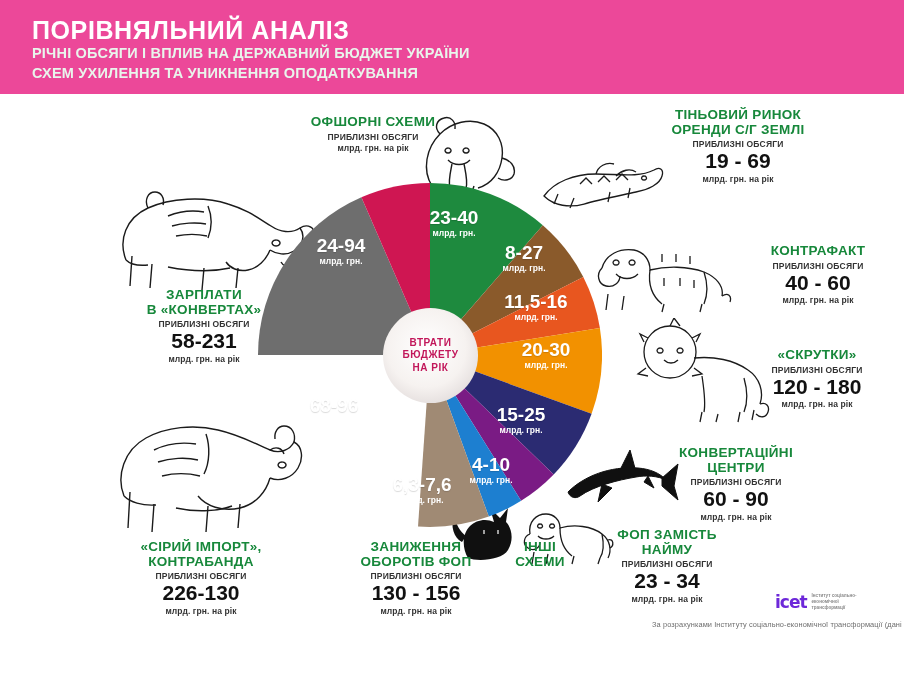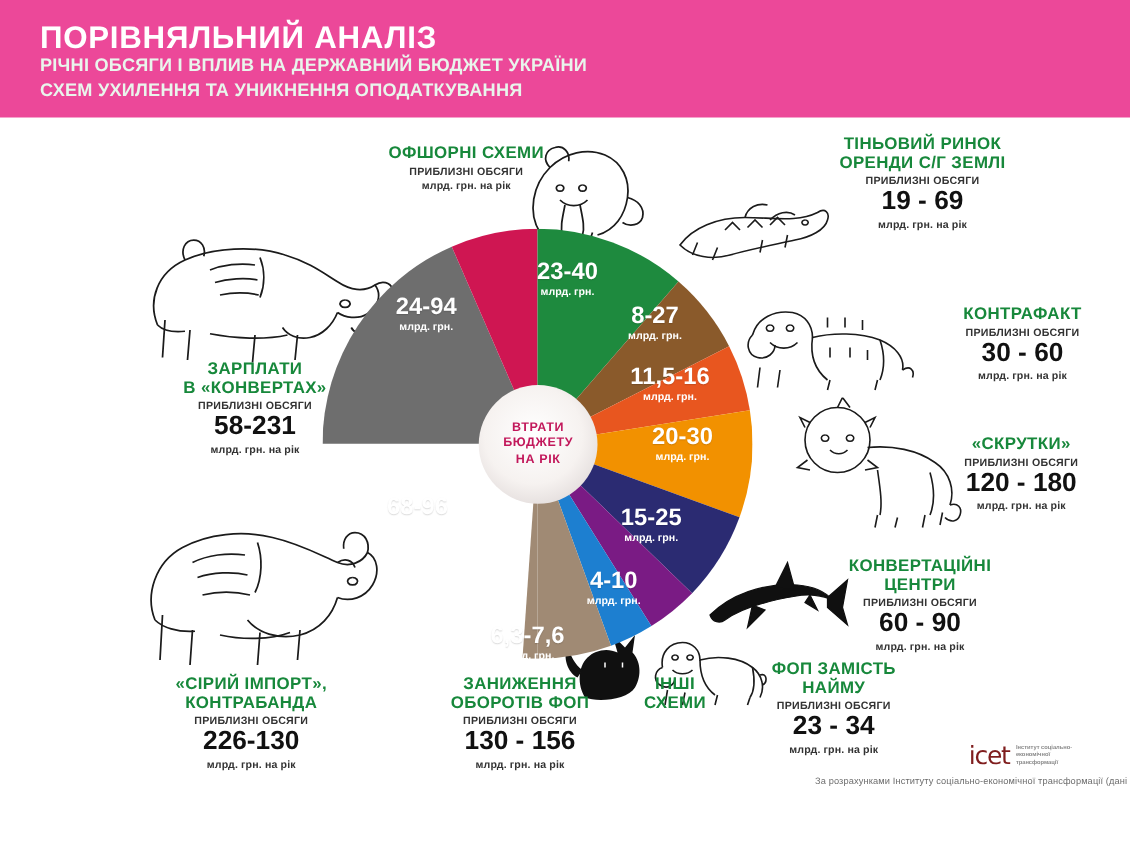--- a/index.html
+++ b/index.html
@@ -72,21 +72,21 @@
   .slab .v{font-weight:bold;font-size:19px;text-shadow:0 1px 1px rgba(0,0,0,.15);}
   .slab .u{font-weight:bold;font-size:8.5px;margin-top:1px;}
 
   
   .animal{position:absolute;}
   .animal svg{display:block;}
 
   
   .logo{position:absolute;left:775px;top:592px;display:flex;align-items:center;gap:5px;}
   .logo .mark{
-    color:#7f1d1d;font-weight:normal;font-size:20px;letter-spacing:-1px;
+    color:#6d28d9;font-weight:bold;font-size:17px;letter-spacing:-1px;
     font-family:"DejaVu Sans",sans-serif;
   }
   .logo .ltxt{color:#8a8a8a;font-size:4.6px;line-height:1.25;font-weight:bold;max-width:60px;}
   .srcnote{
     position:absolute;left:652px;top:620px;
     color:#6d6d6d;font-size:7.4px;letter-spacing:.1px;white-space:nowrap;
   }
 </style>
 </head>
 <body>
@@ -289,21 +289,21 @@
   <div class="slab" style="left:480px;top:405px;width:82px;">
     <div class="v">15-25</div>
     <div class="u">млрд. грн.</div>
   </div>
 
   <div class="slab" style="left:455px;top:455px;width:72px;">
     <div class="v">4-10</div>
     <div class="u">млрд. грн.</div>
   </div>
 
-  <div class="slab" style="left:372px;top:475px;width:100px;margin-top:24px;">
+  <div class="slab" style="left:372px;top:475px;width:100px;">
     <div class="v">6,3-7,6</div>
     <div class="u">млрд. грн.</div>
   </div>
 
   <div class="slab" style="left:288px;top:396px;width:92px;">
     <div class="v">68-96</div>
     <div class="u">млрд. грн.</div>
   </div>
 
   <div class="callout" style="left:288px;top:115px;width:170px;">
@@ -316,21 +316,21 @@
     <div class="c-title">ТІНЬОВИЙ РИНОК
 ОРЕНДИ С/Г ЗЕМЛІ</div>
     <div class="c-cap">ПРИБЛИЗНІ ОБСЯГИ</div>
     <div class="c-val">19 - 69</div>
     <div class="c-unit">млрд. грн. на рік</div>
   </div>
 
   <div class="callout" style="left:740px;top:244px;width:156px;">
     <div class="c-title">КОНТРАФАКТ</div>
     <div class="c-cap">ПРИБЛИЗНІ ОБСЯГИ</div>
-    <div class="c-val">30 - 60</div>
+    <div class="c-val">40 - 60</div>
     <div class="c-unit">млрд. грн. на рік</div>
   </div>
 
   <div class="callout" style="left:738px;top:348px;width:158px;">
     <div class="c-title">«СКРУТКИ»</div>
     <div class="c-cap">ПРИБЛИЗНІ ОБСЯГИ</div>
     <div class="c-val">120 - 180</div>
     <div class="c-unit">млрд. грн. на рік</div>
   </div>
 

